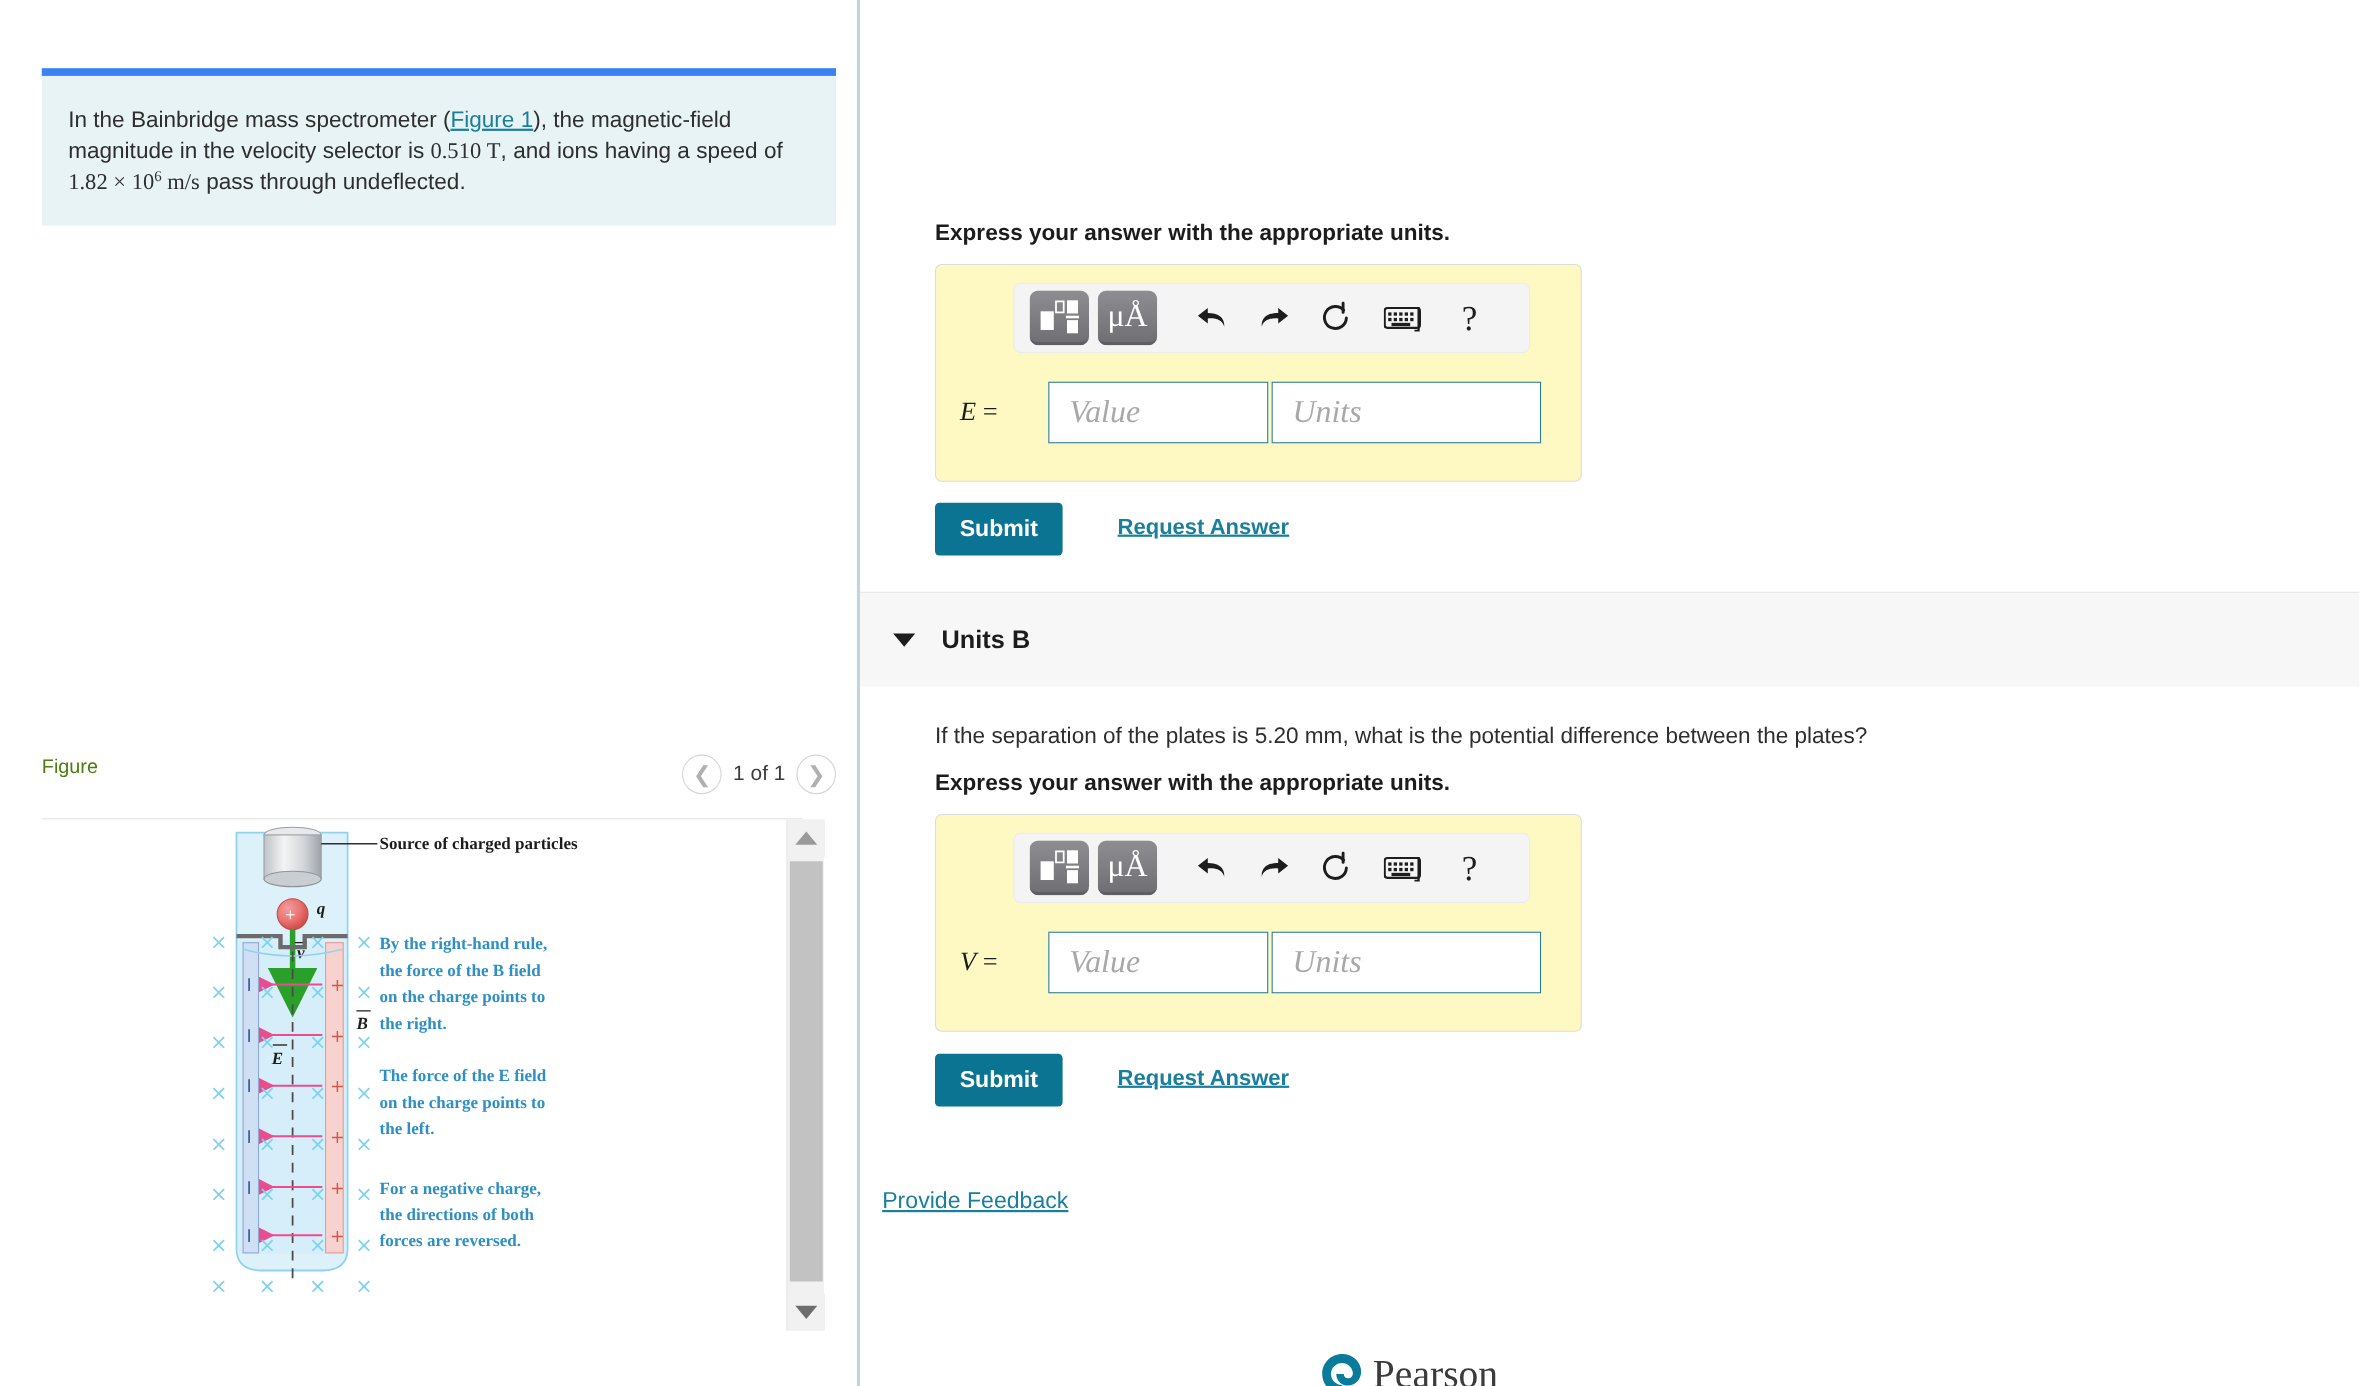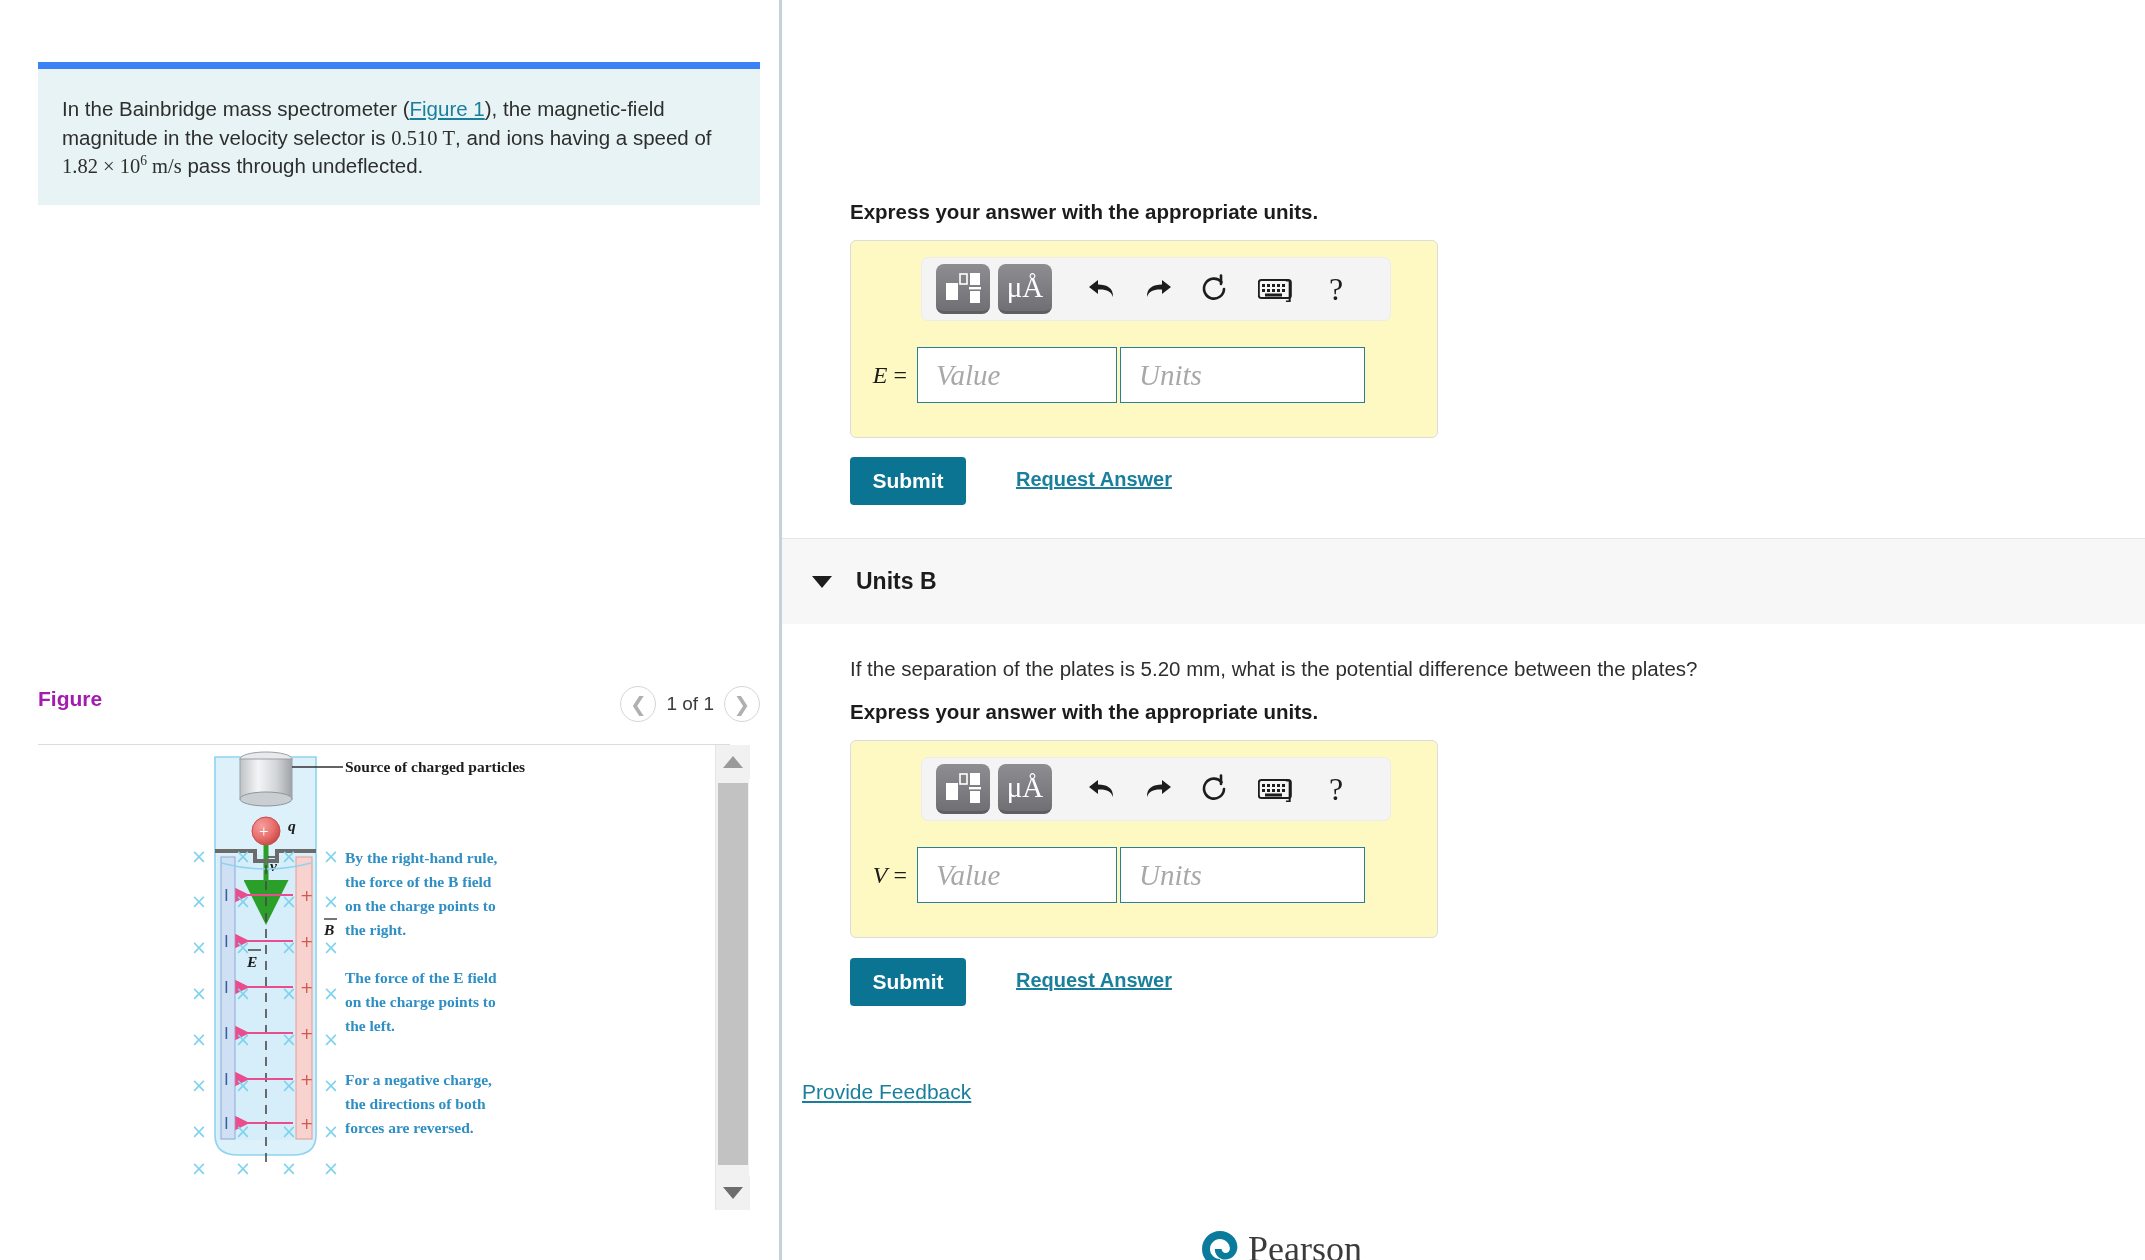--- a/index.html
+++ b/index.html
@@ -36,21 +36,21 @@
     color:#1a7f9c; text-decoration:underline; cursor:pointer;
   }
   sup.exp { font-size:0.66em; vertical-align: super; line-height:0; }
 
   
   #figure-header {
     position:absolute; left:38px; top:682px; width:722px; height:62px;
   }
   #figure-title {
     position:absolute; left:0; top:5px;
-    font-size:21px; font-weight:bold; color:#a21caf;
+    font-size:18px; font-weight:normal; color:#4d7c0f;
   }
   #figure-nav {
     position:absolute; right:0; top:4px; display:flex; align-items:center; gap:10px;
   }
   .nav-circle {
     width:36px; height:36px; border-radius:50%;
     border:1px solid #d5d5d5; background:#fff;
     display:flex; align-items:center; justify-content:center;
     color:#b0b0b0; font-size:20px; cursor:pointer;
     font-family:"DejaVu Sans", sans-serif;
@@ -144,21 +144,21 @@
     width:56px; text-align:right; margin-right:10px;
     font-family:"Liberation Serif", serif; font-size:24px; color:#1c1c1c;
   }
   .answer-label i { font-style:italic; }
   .field {
     height:56px; border:1px solid #2a7f95; background:#fff;
     display:flex; align-items:center; padding-left:18px;
     font-family:"Liberation Serif", serif; font-style:italic;
     font-size:29px; color:#a8a8a8; cursor:text;
   }
-  #field-value-1, #field-value-2 { width:200px; }
+  #field-value-1, #field-value-2 { width:200px;margin-left:36px; }
   #field-units-1, #field-units-2 { width:245px; margin-left:3px; }
 
   .submit-btn {
     position:absolute; left:68px; width:116px; height:48px;
     background:#0b7493; color:#fff; border:none; border-radius:4px;
     font-family:"Liberation Sans", sans-serif; font-size:21px;
     cursor:pointer;
     font-weight:bold;
   }
   .request-link {

